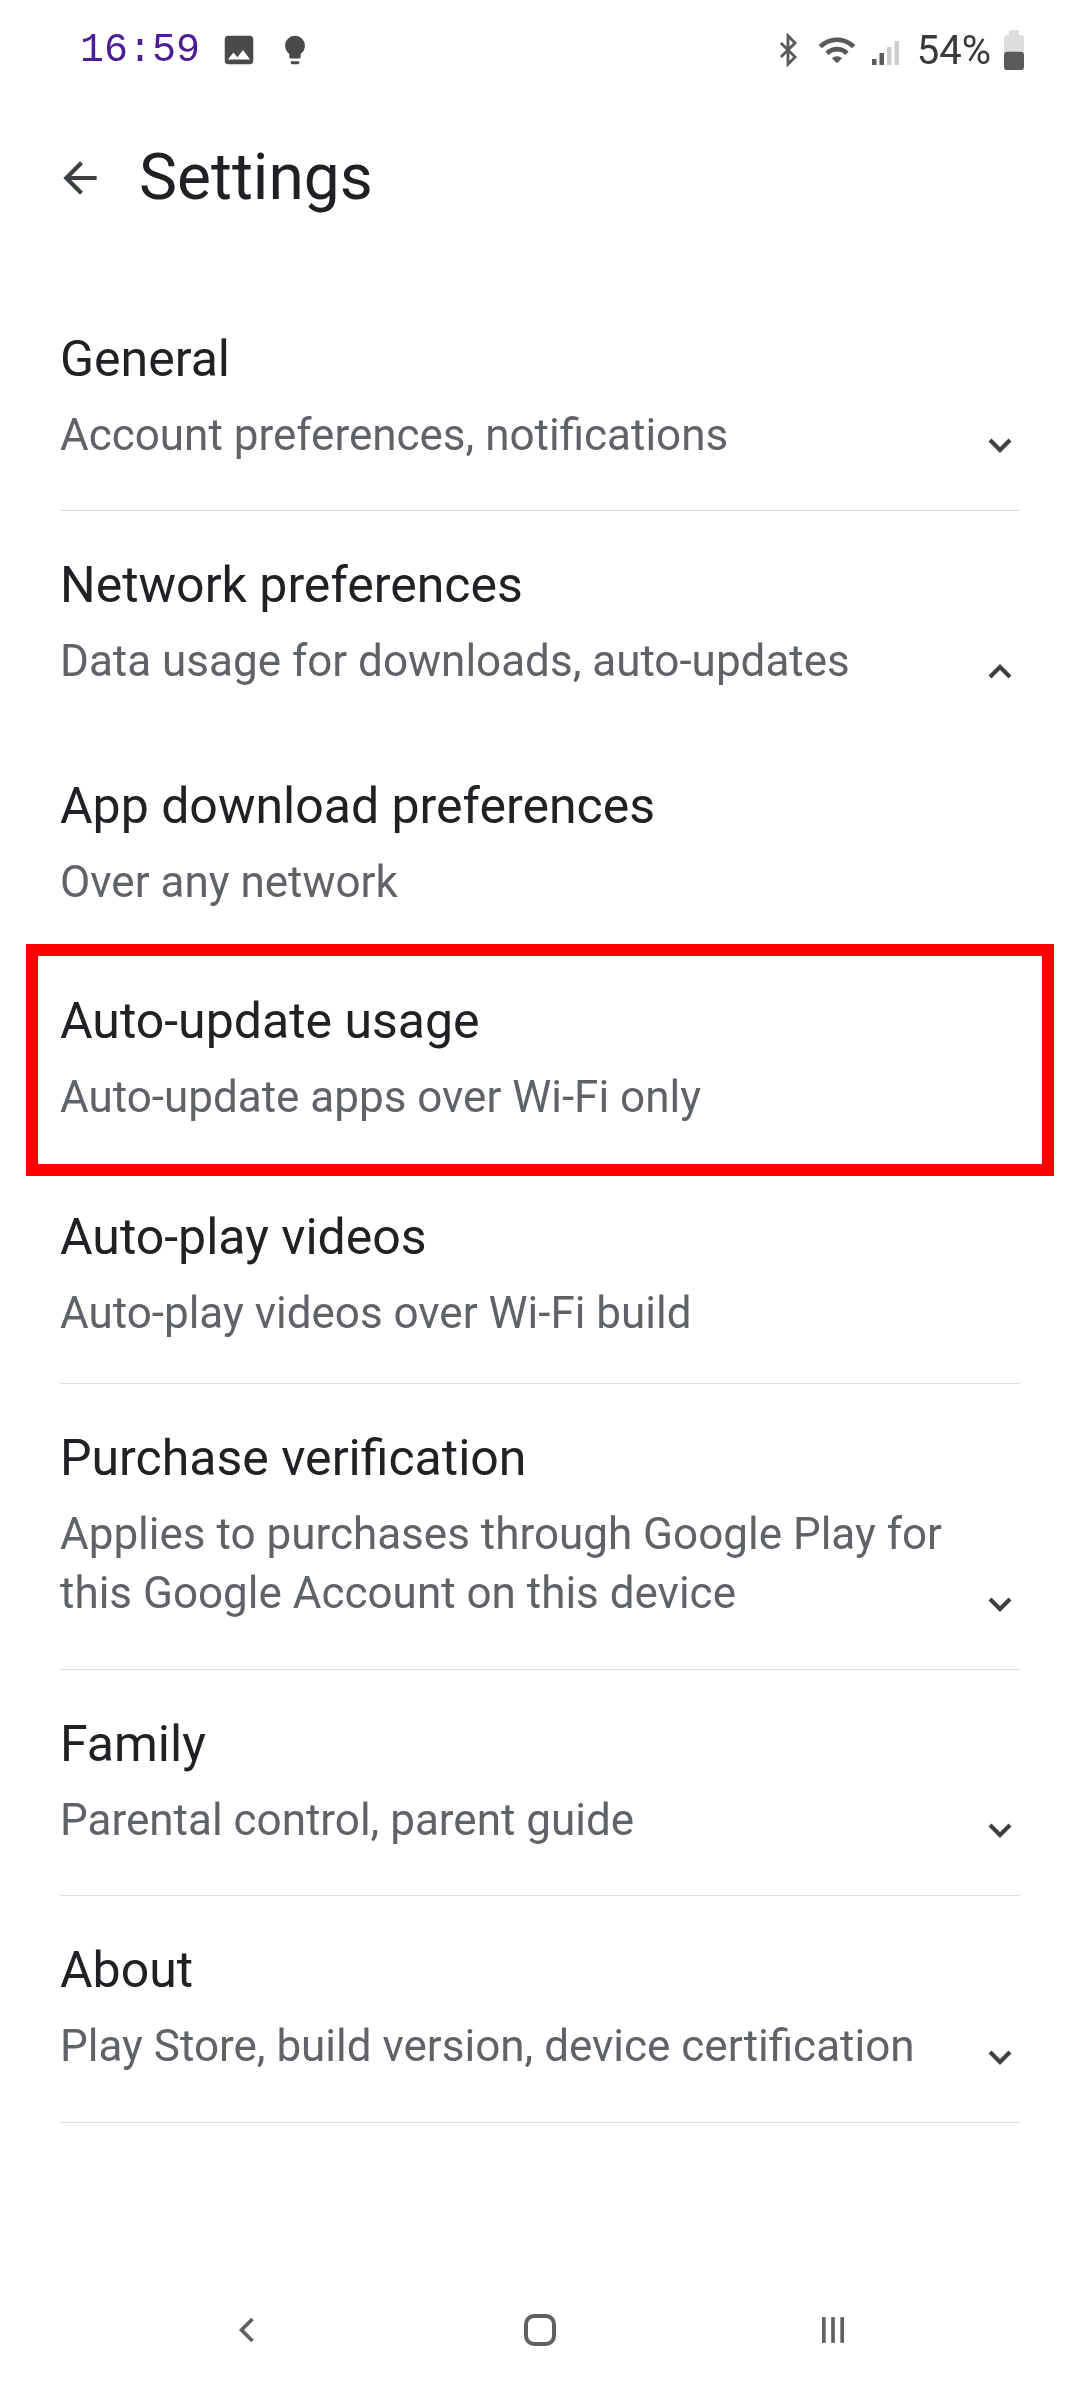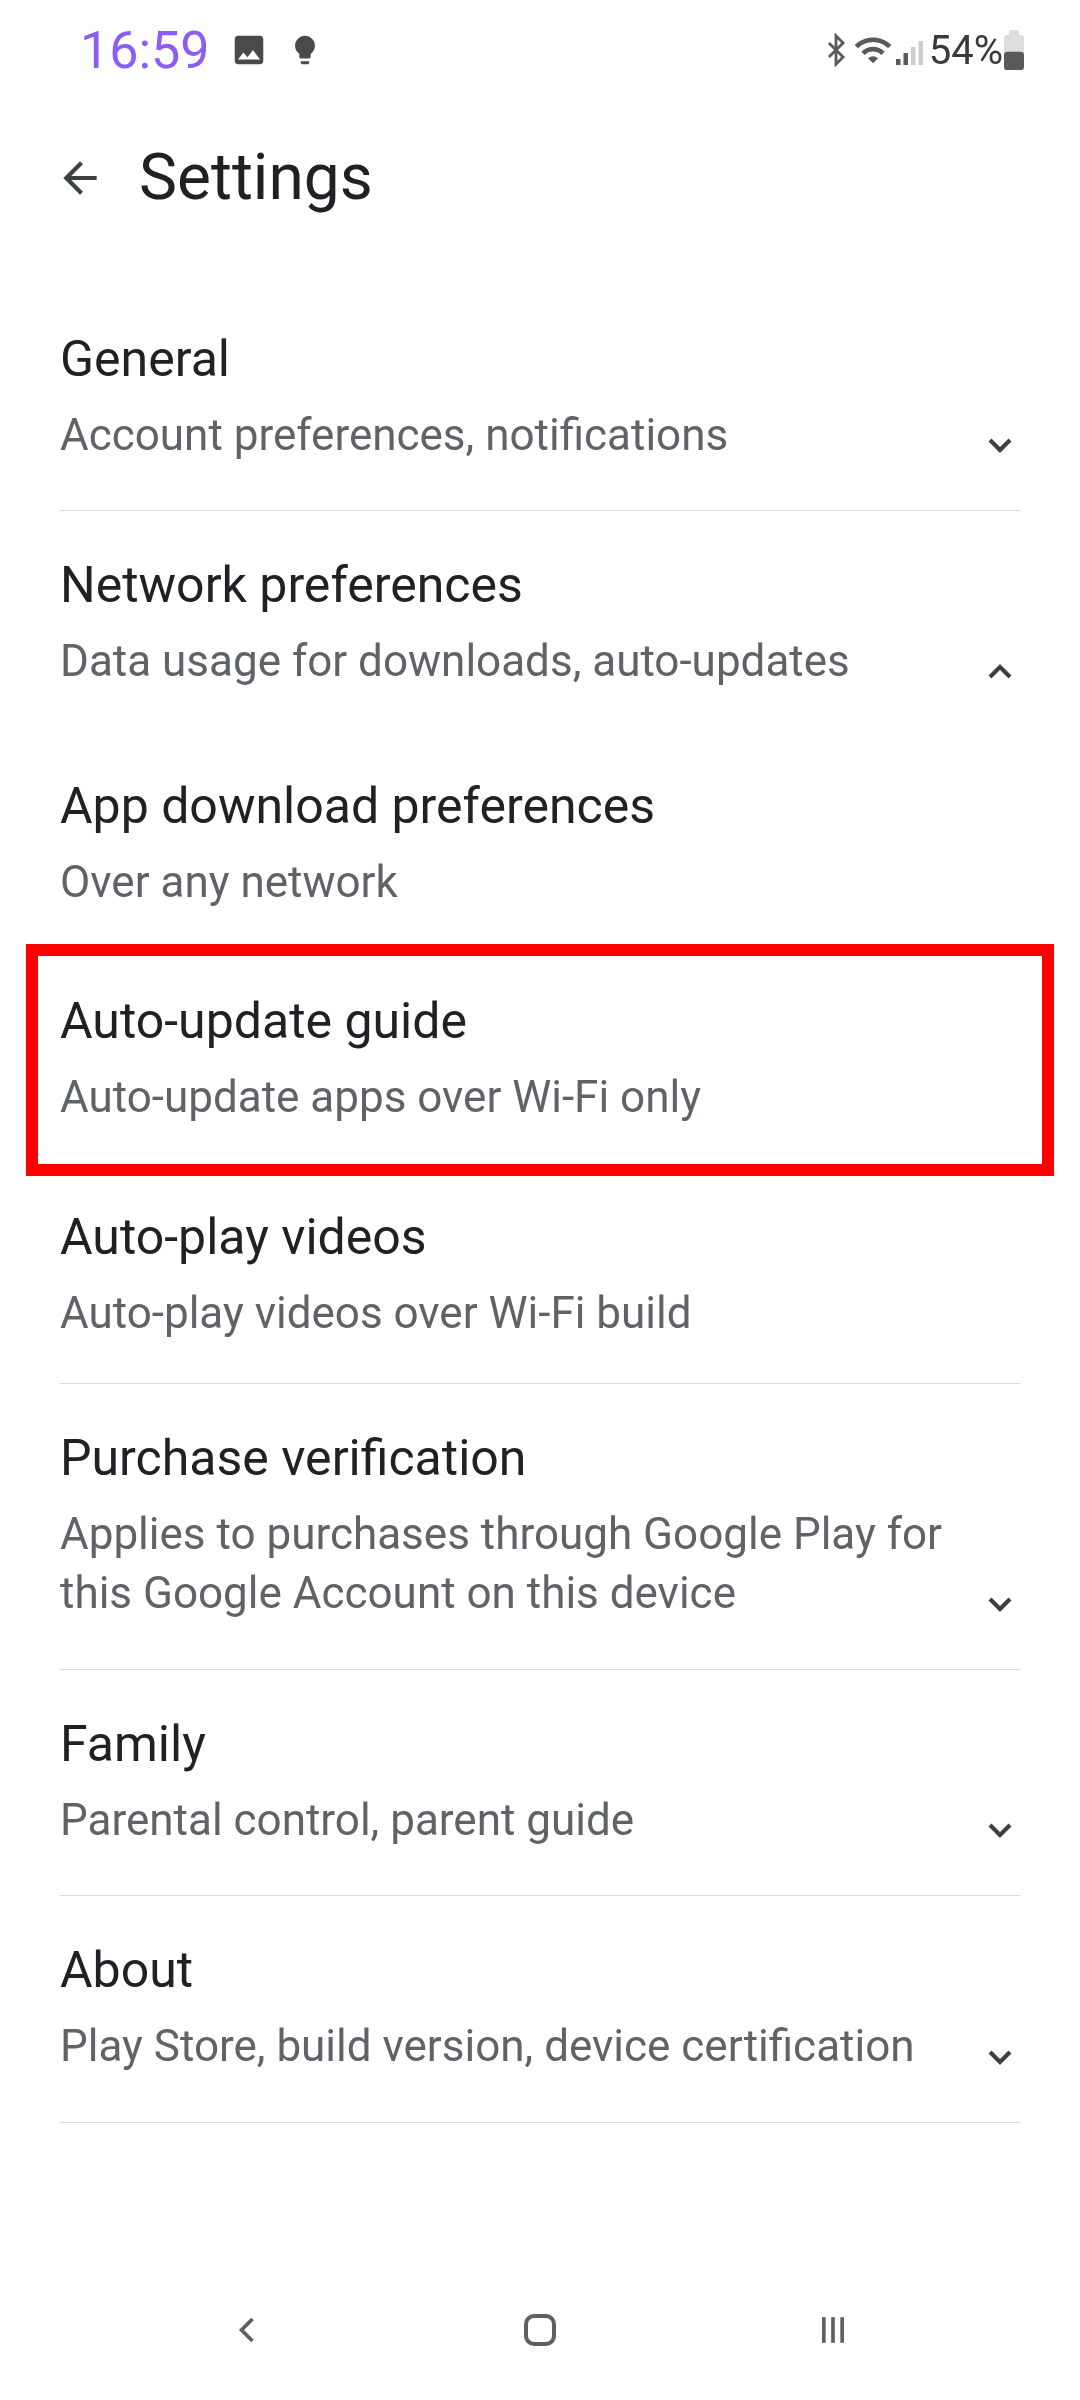--- a/index.html
+++ b/index.html
@@ -24,26 +24,28 @@
       padding: 30px 55px 30px 80px;
       height: 100px;
     }
     .status-left {
       display: flex;
       align-items: center;
       gap: 20px;
       color: #4a4a4a;
     }
     .status-time {
-      font-size: 52px;
-      color: #8b5cf6;
+      font-size: 40px;
+      color: #4c1d95;
+      font-family: Liberation Mono, monospace;
     }
     .status-right {
       display: flex;
       align-items: center;
+      gap: 12px;
       color: #4a4a4a;
     }
     .status-icon {
       display: inline-flex;
       align-items: center;
     }
     .battery-text {
       font-size: 40px;
       color: #3a3a3a;
     }
@@ -229,21 +231,21 @@
   <div class="settings-item sub-item">
     <div class="settings-item-content">
       <div class="settings-item-title">App download preferences</div>
       <div class="settings-item-subtitle">Over any network</div>
     </div>
   </div>
 
   <div class="settings-item sub-item" style="position:relative;">
     <div class="highlight-box"></div>
     <div class="settings-item-content">
-      <div class="settings-item-title">Auto-update guide</div>
+      <div class="settings-item-title">Auto-update usage</div>
       <div class="settings-item-subtitle">Auto-update apps over Wi-Fi only</div>
     </div>
   </div>
 
   <div class="settings-item sub-item">
     <div class="settings-item-content">
       <div class="settings-item-title">Auto-play videos</div>
       <div class="settings-item-subtitle">Auto-play videos over Wi-Fi build</div>
     </div>
   </div>

